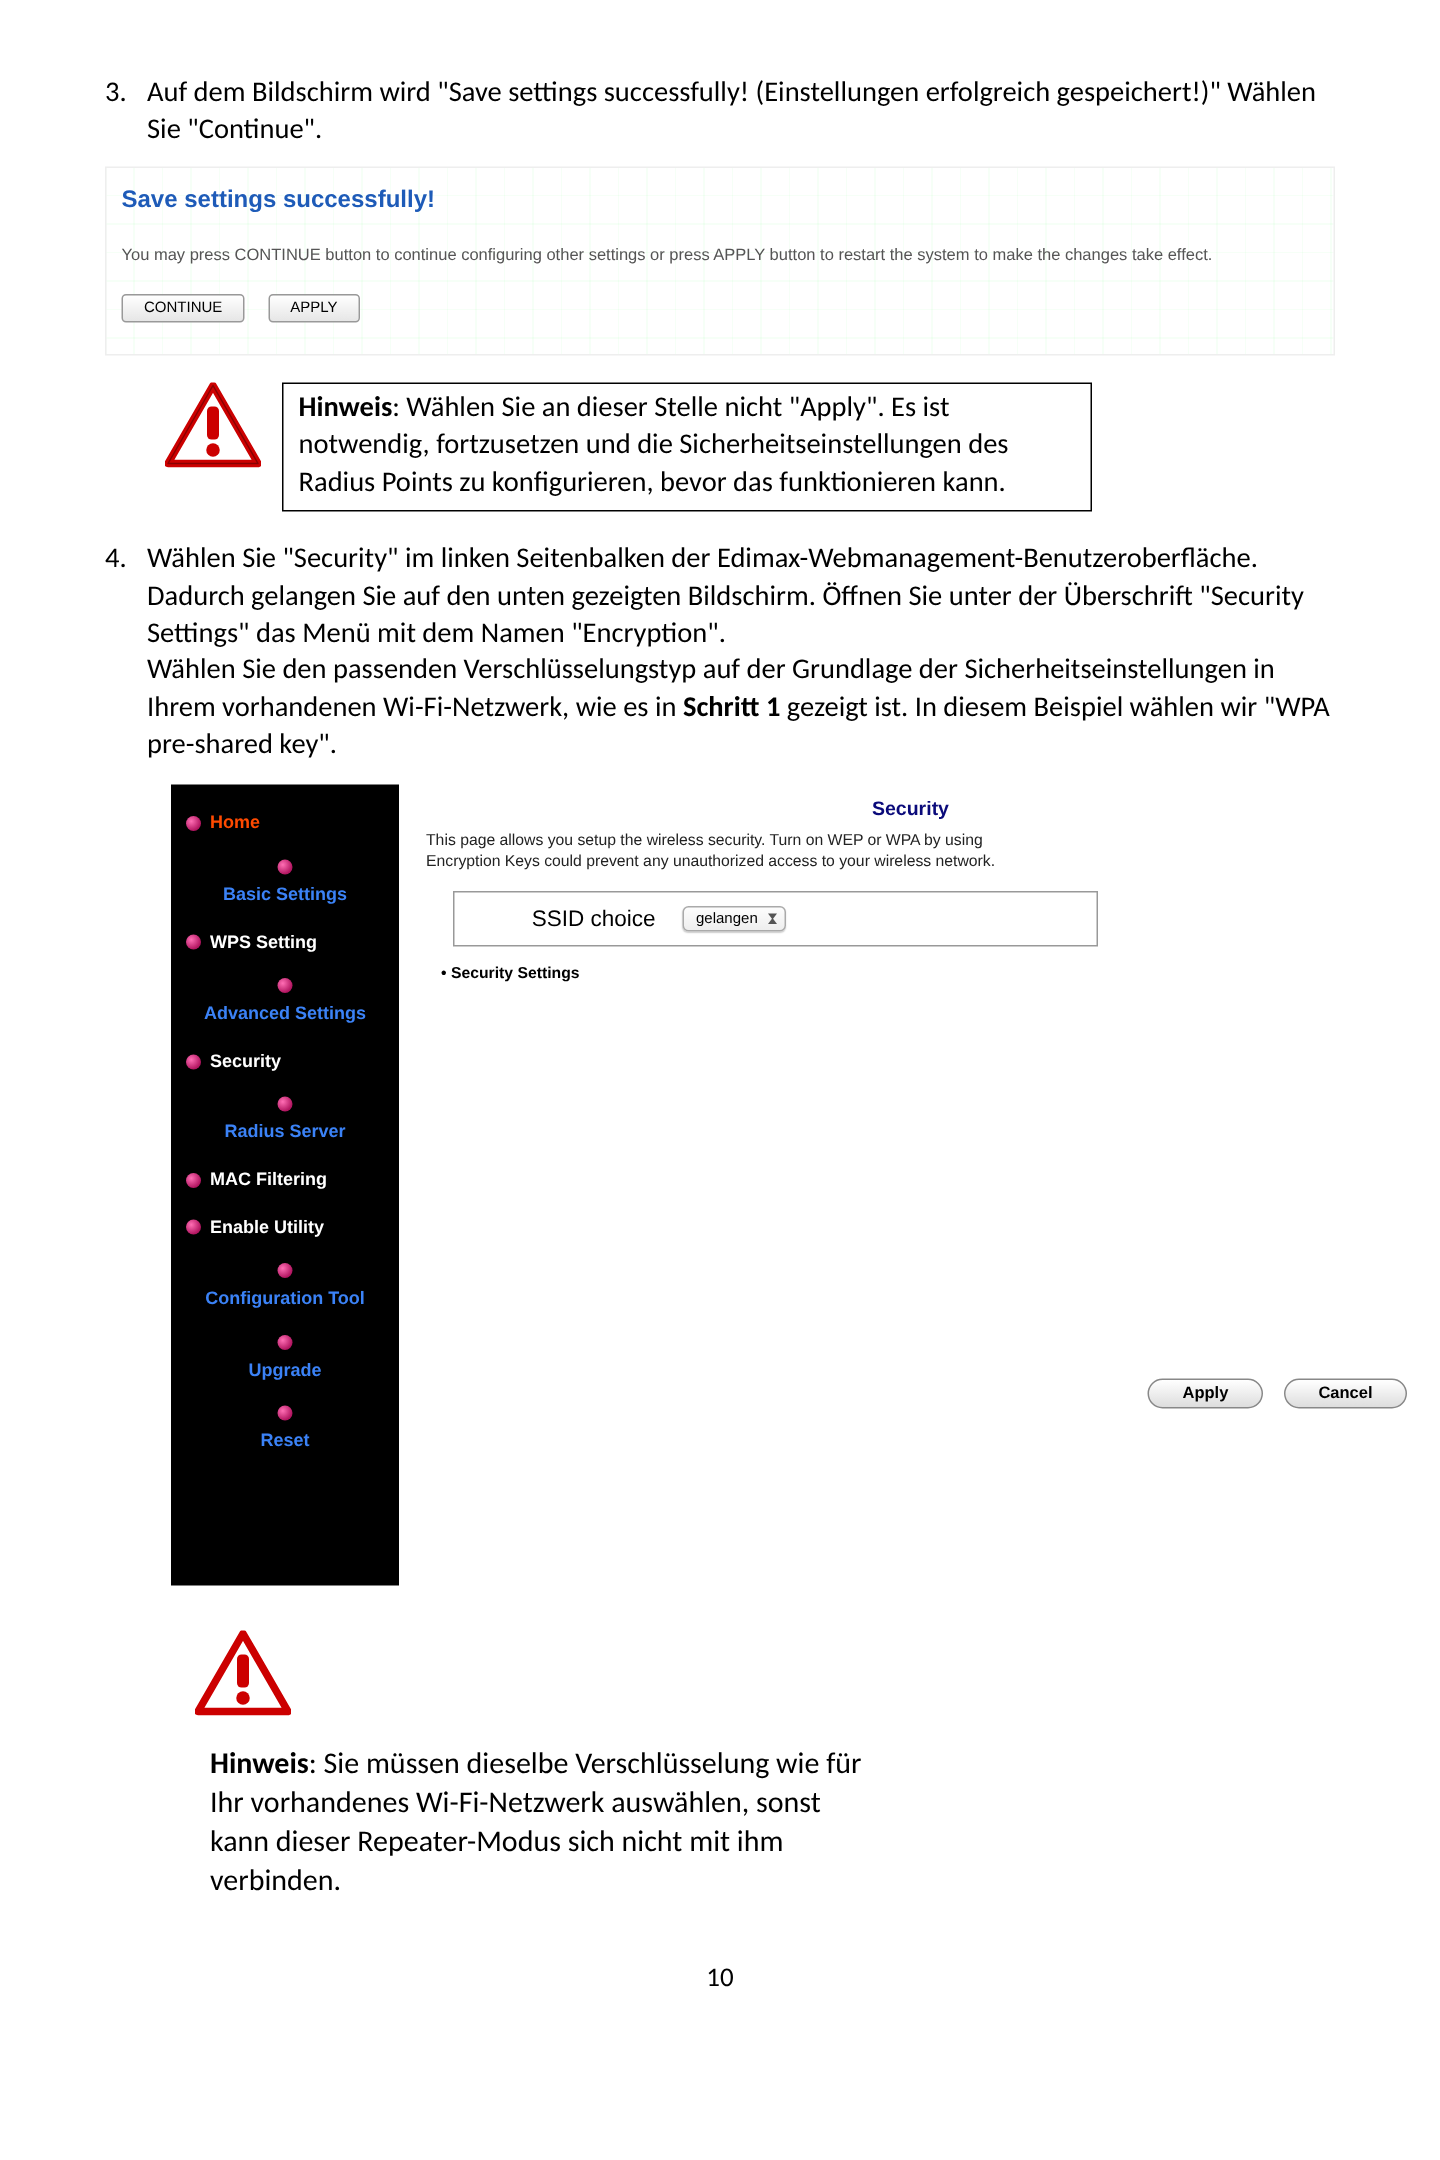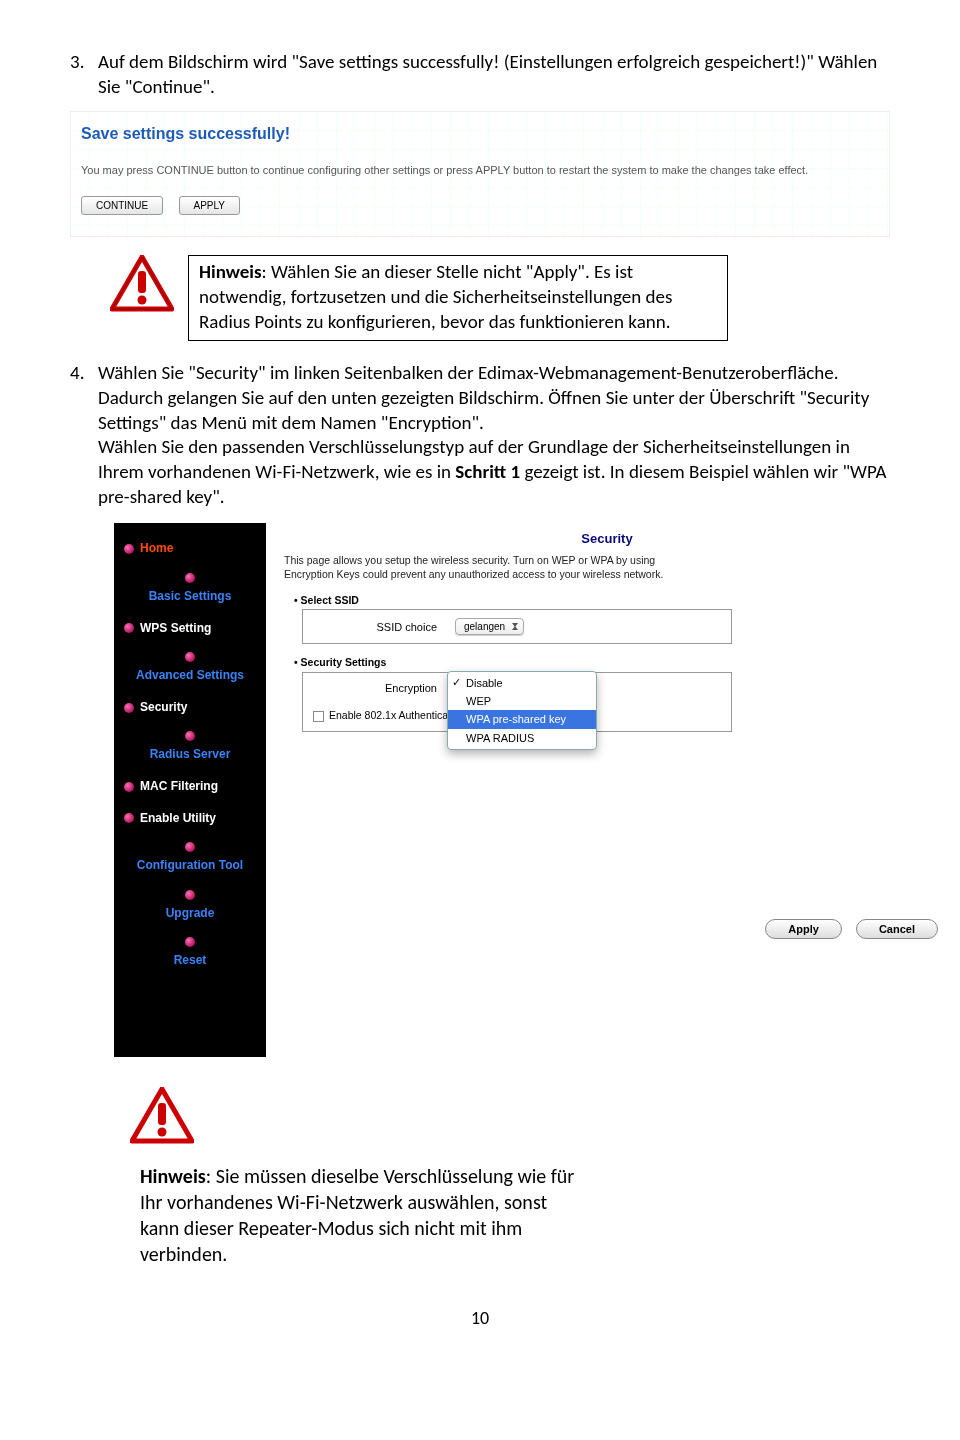--- a/index.html
+++ b/index.html
@@ -136,21 +136,21 @@
     margin-left:18px;
     background:#fff;
   }
   .sec-table td{
     padding:6px 8px;
     vertical-align: middle;
   }
   .sec-table td.label{
     text-align:right;
     width:140px;
-    font-size:11px;
+    font-size:15px;
   }
   .osx-select{
     display:inline-block;
     border:1px solid #aaa;
     border-radius:4px;
     padding:1px 18px 1px 8px;
     font-size:10px;
     background:linear-gradient(#fdfdfd,#eee);
     position:relative;
     box-shadow:0 1px 1px rgba(0,0,0,.2);
@@ -302,52 +302,31 @@
       </div>
       <div class="ss2-item yellow">
         <span class="dot"></span>
         <span>Reset</span>
       </div>
     </div>
   <div class="ss2-main">
     <div class="sec-title">Security</div>
     <div class="sec-desc">This page allows you setup the wireless security. Turn on WEP or WPA by using Encryption Keys could prevent any unauthorized access to your wireless network.</div>
 
-    <div class="sec-block-label">Select SSID</div>
     <table class="sec-table">
       <tbody>
           <tr>
         <td class="label">SSID choice</td>
         <td><span class="osx-select">gelangen</span></td>
       </tr>
     </tbody>
       </table>
 
     <div style="height:8px"></div>
     <div class="sec-block-label">Security Settings</div>
-    <table class="sec-table">
-      <tbody>
-          <tr>
-        <td class="label">Encryption</td>
-        <td style="position:relative;">
-          <div class="dropdown-open" id="dropdown" style="top:-4px;left:0;">
-                <div class="opt checked">Disable</div>
-                <div class="opt">WEP</div>
-                <div class="opt sel">WPA pre-shared key</div>
-                <div class="opt">WPA RADIUS</div>
-              </div>
-        </td>
-      </tr>
-      <tr>
-        <td colspan="2" style="font-size:10.5px;">
-          <span class="checkbox"></span><span>Enable 802.1x Authentica</span>
-        </td>
-      </tr>
-    </tbody>
-      </table>
 
     <div class="btns-right">
       <span class="osx-btn">Apply</span>
       <span class="osx-btn">Cancel</span>
     </div>
     <div style="height:150px"></div>
   </div>
 </div>
 
 <div class="hinweis-row bottom">

